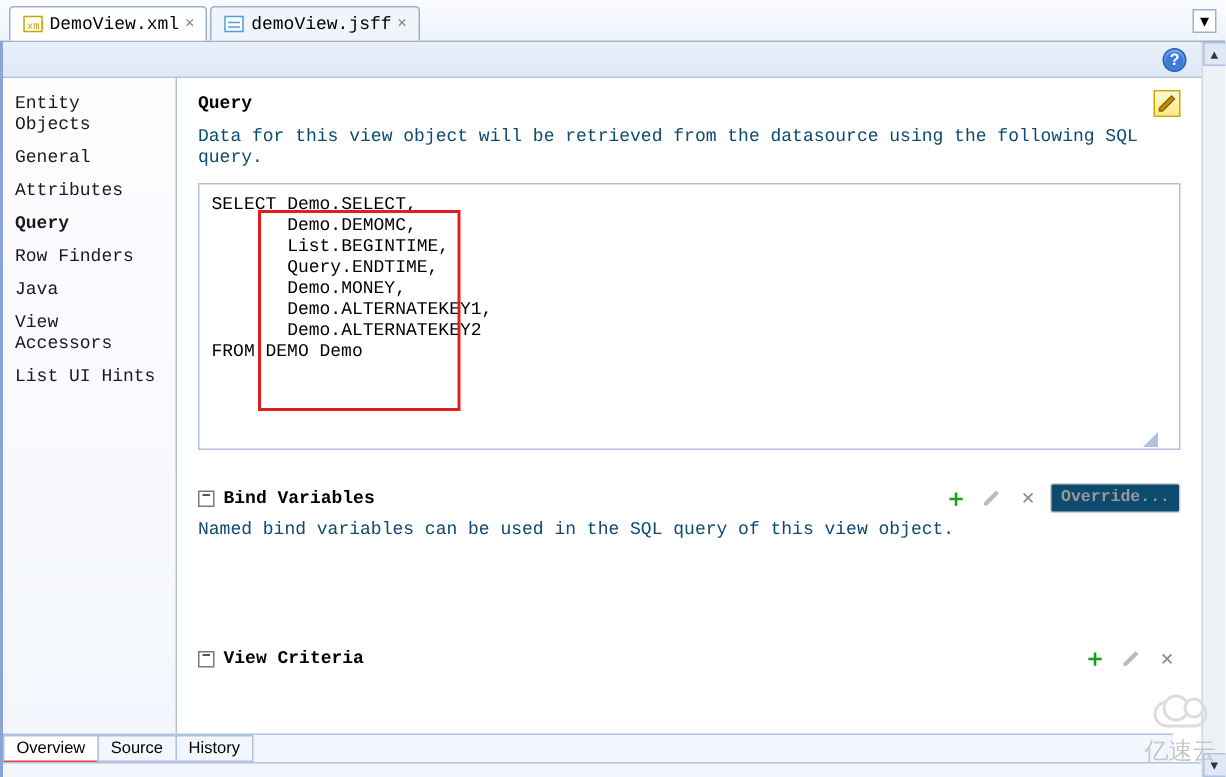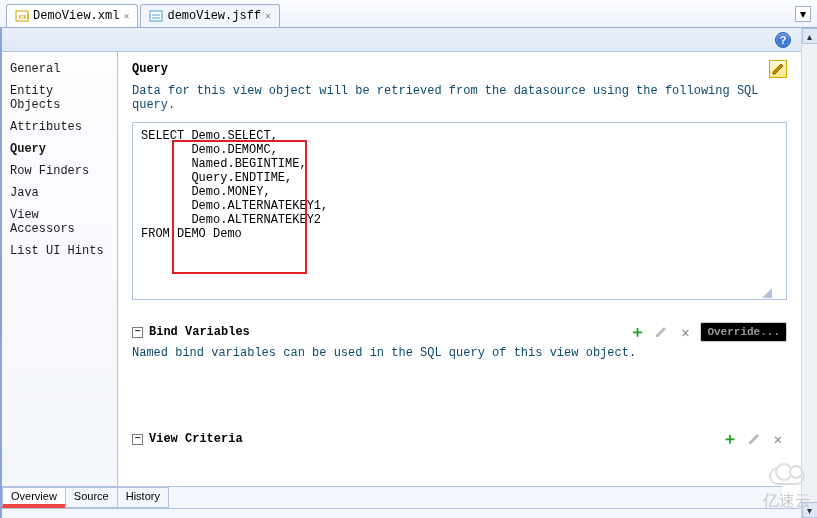--- a/index.html
+++ b/index.html
@@ -165,21 +165,21 @@
   .action-btn {
     width:18px;height:18px;
     display:flex;align-items:center;justify-content:center;
     font-size:16px;font-weight:bold;
   }
   .plus { color:#1a9e1a; }
   .pencil { color:#888; font-size:14px; }
   .cross { color:#888; font-size:14px; }
   .override {
     border:1px solid #cfcfcf;
-    background:#000000;
+    background:#0c4a6e;
     color:#999;
     padding:2px 6px;
     font-family:"Courier New", monospace;
     font-size:11px;
     height:20px;
     display:flex;align-items:center;
     border-radius:2px;
   }
   .bottom-tabs {
     position:absolute;
@@ -190,21 +190,21 @@
     border-top:1px solid #b1c1e0;
     width:780px;
   }
   .bottom-tab {
     padding:2px 8px;
     font-size:11px;
     border:1px solid #b1c1e0;
     background:#f3f6fc;
     margin-right:-1px;
   }
-  .bottom-tab.active { background:#fff; border-bottom:4px solid #ef4444; }
+  .bottom-tab.active { background:#fff; border-bottom:1px solid #ef4444; }
   .vscrollbar {
     width:16px;
     background:#eef1f6;
     border-left:1px solid #ccd6e8;
     display:flex;flex-direction:column;
     justify-content:space-between;
     align-items:center;
   }
   .sb-btn {
     width:16px;height:16px;
@@ -266,22 +266,22 @@
   </div>
 </div>
 
 <div class="main-wrap">
   <div class="scroll-area">
     <div class="header-strip">
       <div class="help-icon">?</div>
     </div>
     <div class="body-area">
       <div class="sidebar">
+        <div class="sidebar-item">Entity Objects</div>
         <div class="sidebar-item">General</div>
-        <div class="sidebar-item">Entity Objects</div>
         <div class="sidebar-item">Attributes</div>
         <div class="sidebar-item selected">Query</div>
         <div class="sidebar-item">Row Finders</div>
         <div class="sidebar-item">Java</div>
         <div class="sidebar-item">View Accessors</div>
         <div class="sidebar-item">List UI Hints</div>
       </div>
 
       <div class="content">
         <div class="section-title">
@@ -290,21 +290,21 @@
             <svg width="12" height="12">
                 <path d="M1 11 L3 11 L11 3 L9 1 L1 9 Z" fill="#c08c00" stroke="#8a6400"></path>
               </svg>
           </span>
         </div>
         <div class="desc">Data for this view object will be retrieved from the datasource using the following SQL query.</div>
 
         <div class="sql-wrap">
           <div class="sql-box"><span>SELECT</span> <span>Demo.SELECT,</span>
        <span>Demo.DEMOMC,</span>
-       <span>Named.BEGINTIME,</span>
+       <span>List.BEGINTIME,</span>
        <span>Query.ENDTIME,</span>
        <span>Demo.MONEY,</span>
        <span>Demo.ALTERNATEKEY1,</span>
        <span>Demo.ALTERNATEKEY2</span>
 <span>FROM DEMO Demo</span></div>
           <div class="sql-resize"></div>
         </div>
 
         <div class="section-header">
           <span class="twisty">−</span>

